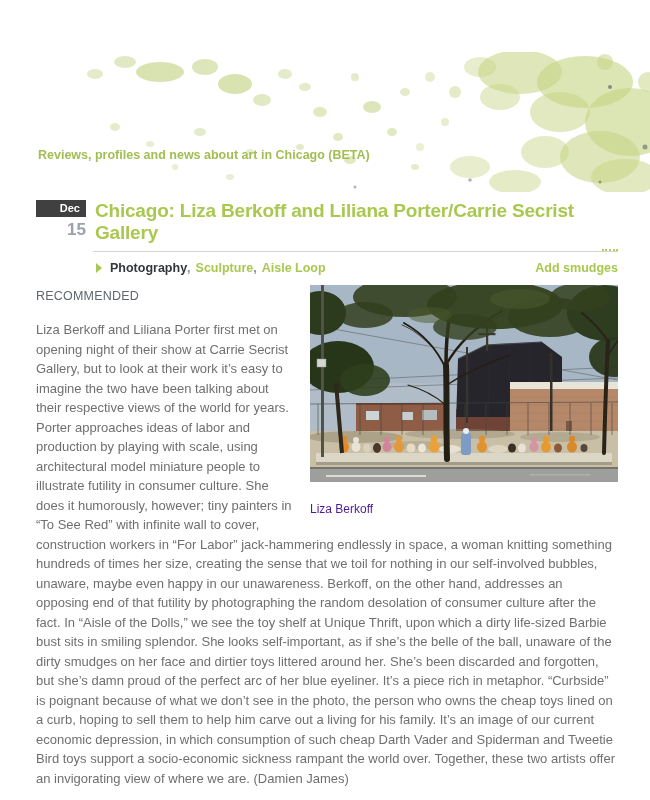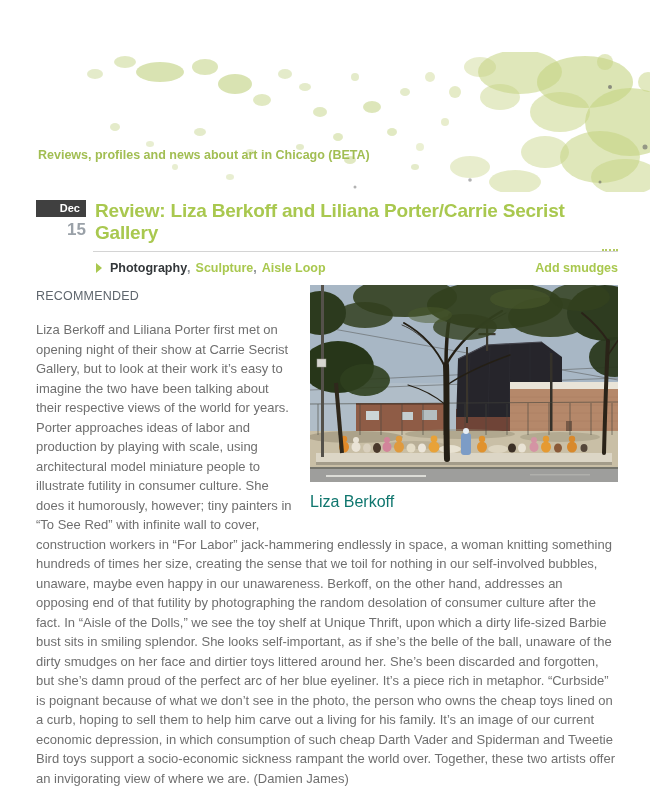--- a/index.html
+++ b/index.html
@@ -66,21 +66,21 @@
   .sep { color:#8a8f94; margin-right:5px; }
   .add-comments { margin-left:auto; color:#a9c84f; font-weight:bold; cursor:pointer; }
 
   
   article {
     padding:10px 32px 0 36px;
     font-size:13px; line-height:1.5; color:#6f6f6f;
   }
   figure.photo { float:right; width:308px; margin:0 0 8px 14px; }
   figure.photo svg { display:block; }
-  figcaption { font-size:16px; color:#0f766e; margin-top:8px; }
+  figcaption { font-size:12px; color:#4c1d95; margin-top:18px; }
   .recommended { color:#5f666d; font-size:12.5px; letter-spacing:0.2px; margin:2px 0 15px; }
   .body-text { margin:0 0 27px; }
   .footnote { font-style:italic; color:#6f6f6f; margin:0 0 40px; }
 </style>
 </head>
 <body>
 
 <header class="site-header">
   <svg class="splatter" width="650" height="140" viewBox="0 0 650 140" aria-hidden="true">
     <g fill="#c5d382">
@@ -137,21 +137,21 @@
   </svg>
   <div class="tagline">Reviews, profiles and news about art in Chicago (BETA)</div>
 </header>
 
 <div class="post-head">
   <div class="date-col">
     <div class="date-badge">Dec</div>
     <div class="date-day">15</div>
   </div>
   <div class="title-col">
-    <h1 class="post-title">Review: Liza Berkoff and Liliana Porter/Carrie Secrist Gallery</h1>
+    <h1 class="post-title">Chicago: Liza Berkoff and Liliana Porter/Carrie Secrist Gallery</h1>
     <div class="rule">
         <span class="rule-dots"></span>
       </div>
     <div class="meta-row">
       <span class="cat-arrow"></span>
       <span class="cat-dark">Photography</span>
       <span class="sep">,</span>
       <span class="cat-green">Sculpture</span>
       <span class="sep">,</span>
       <span class="cat-green">Aisle Loop</span>

